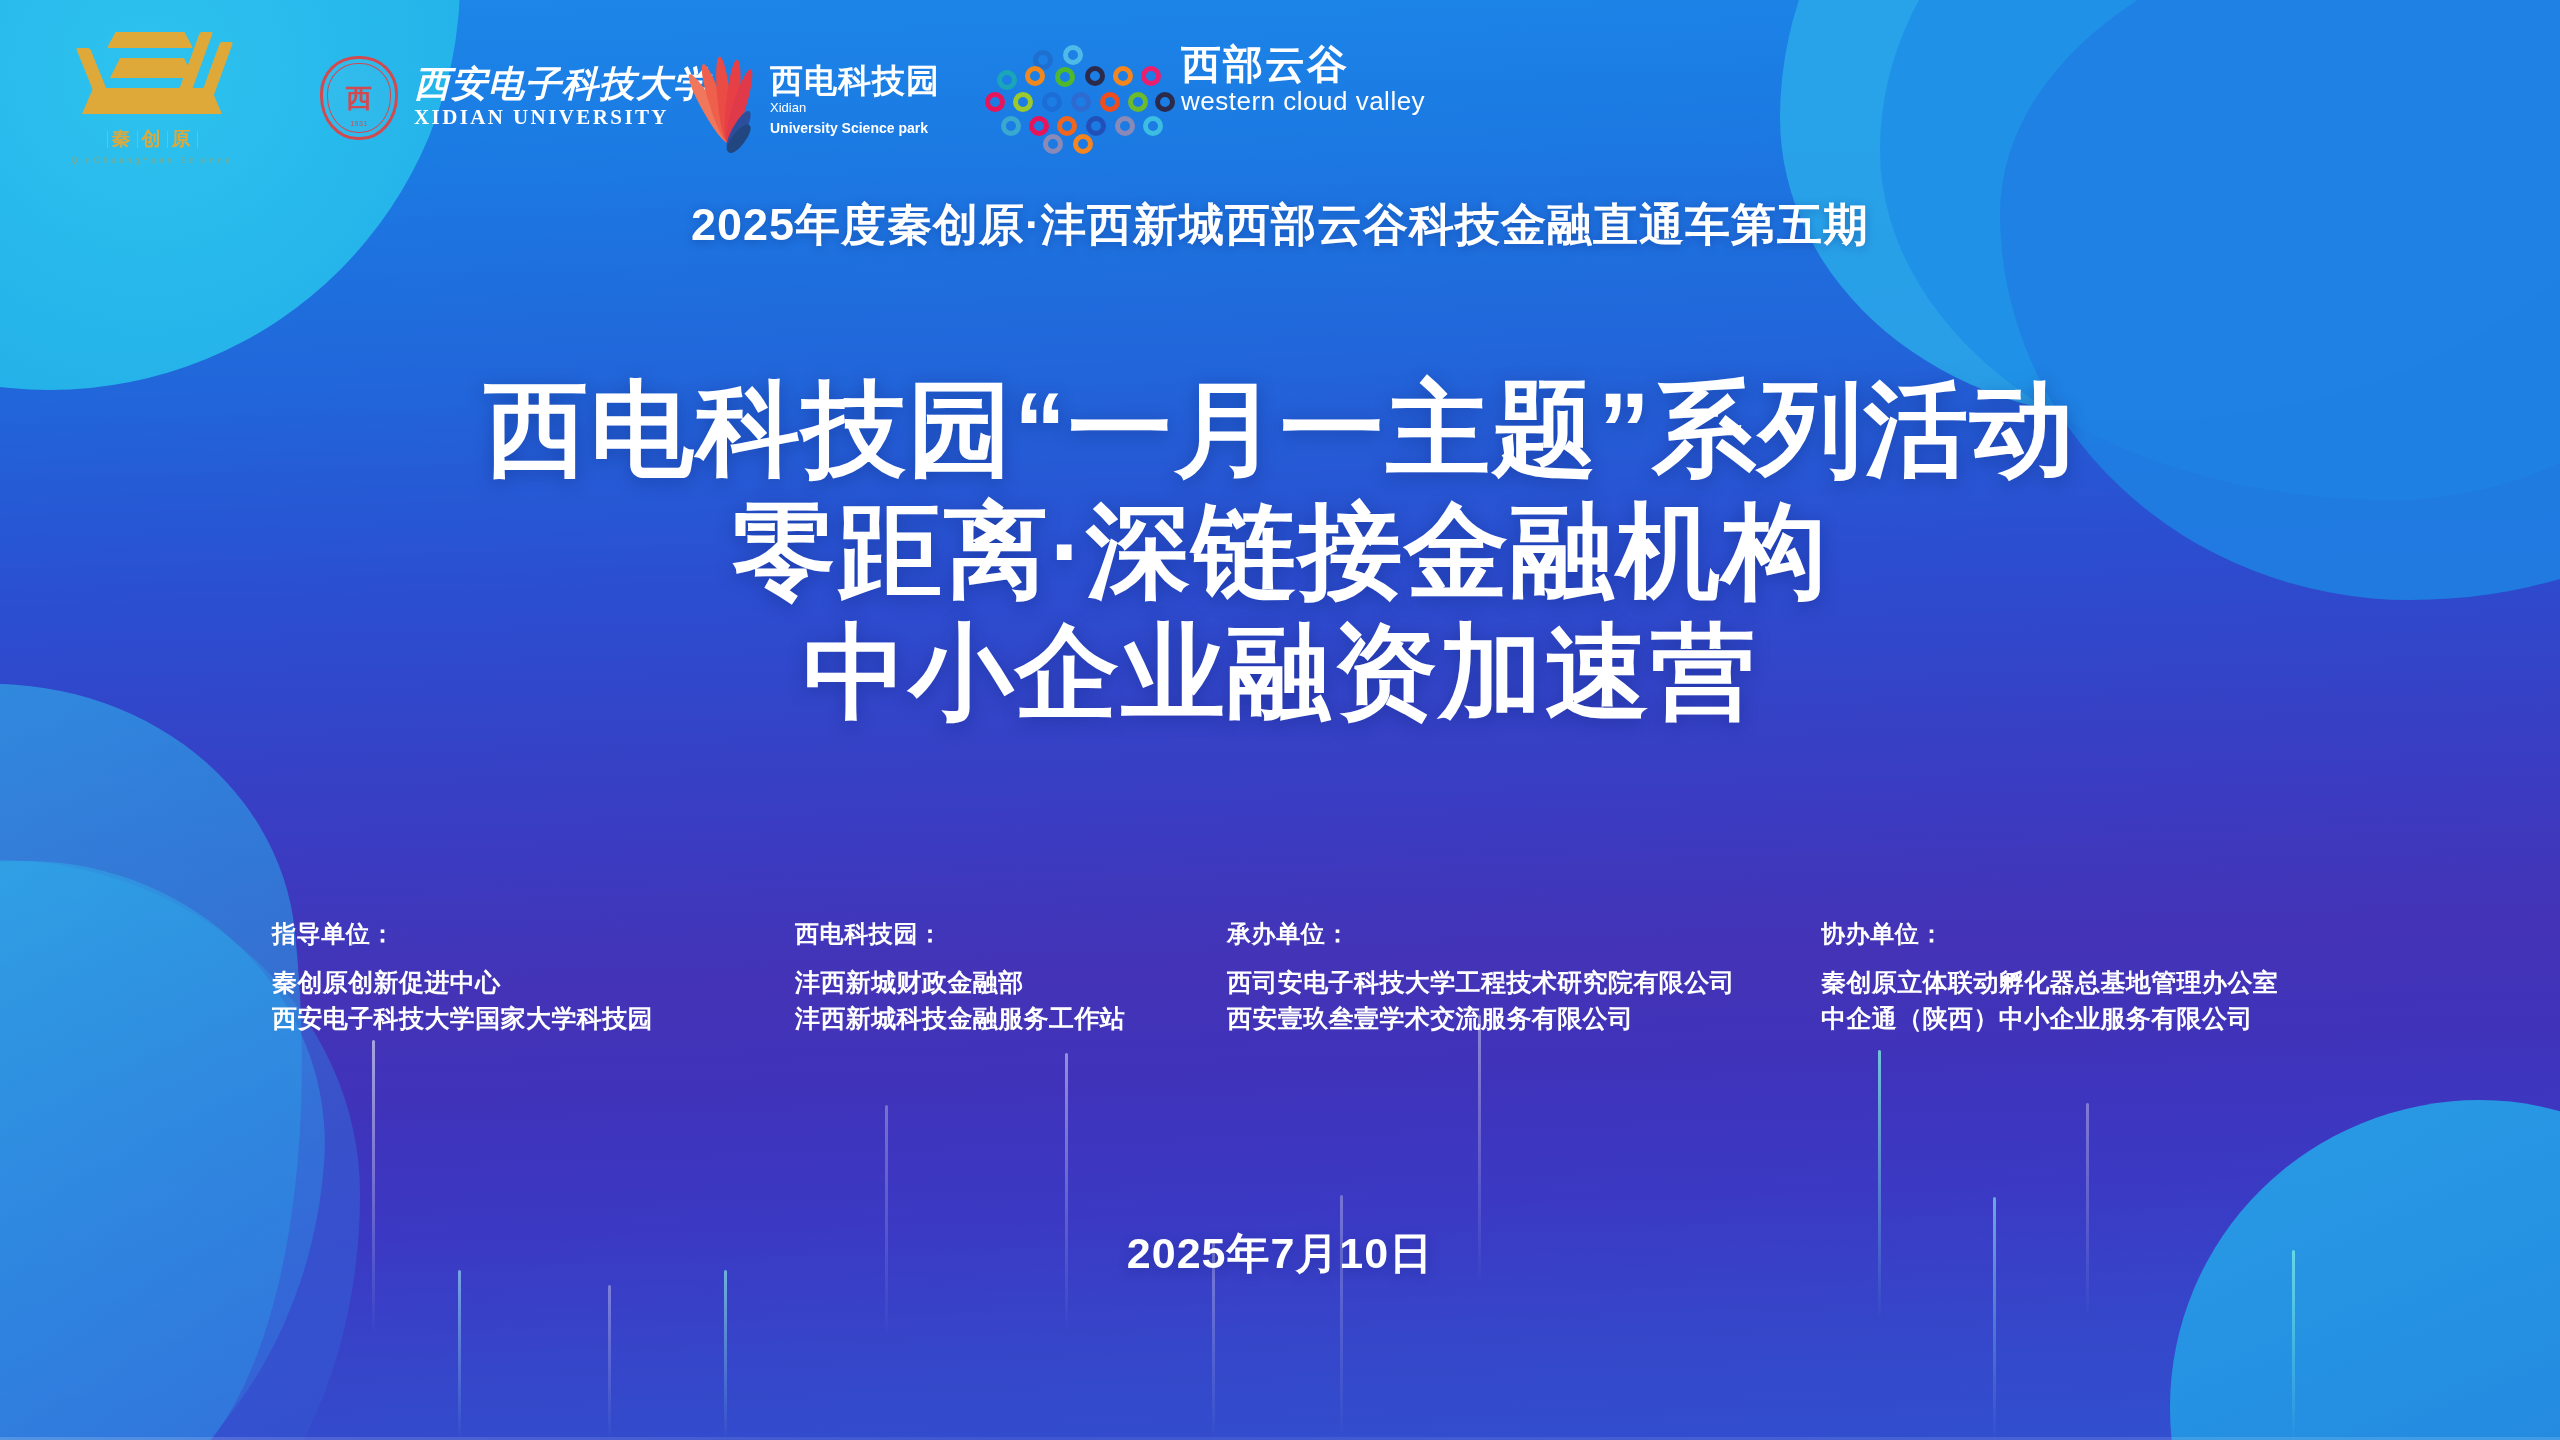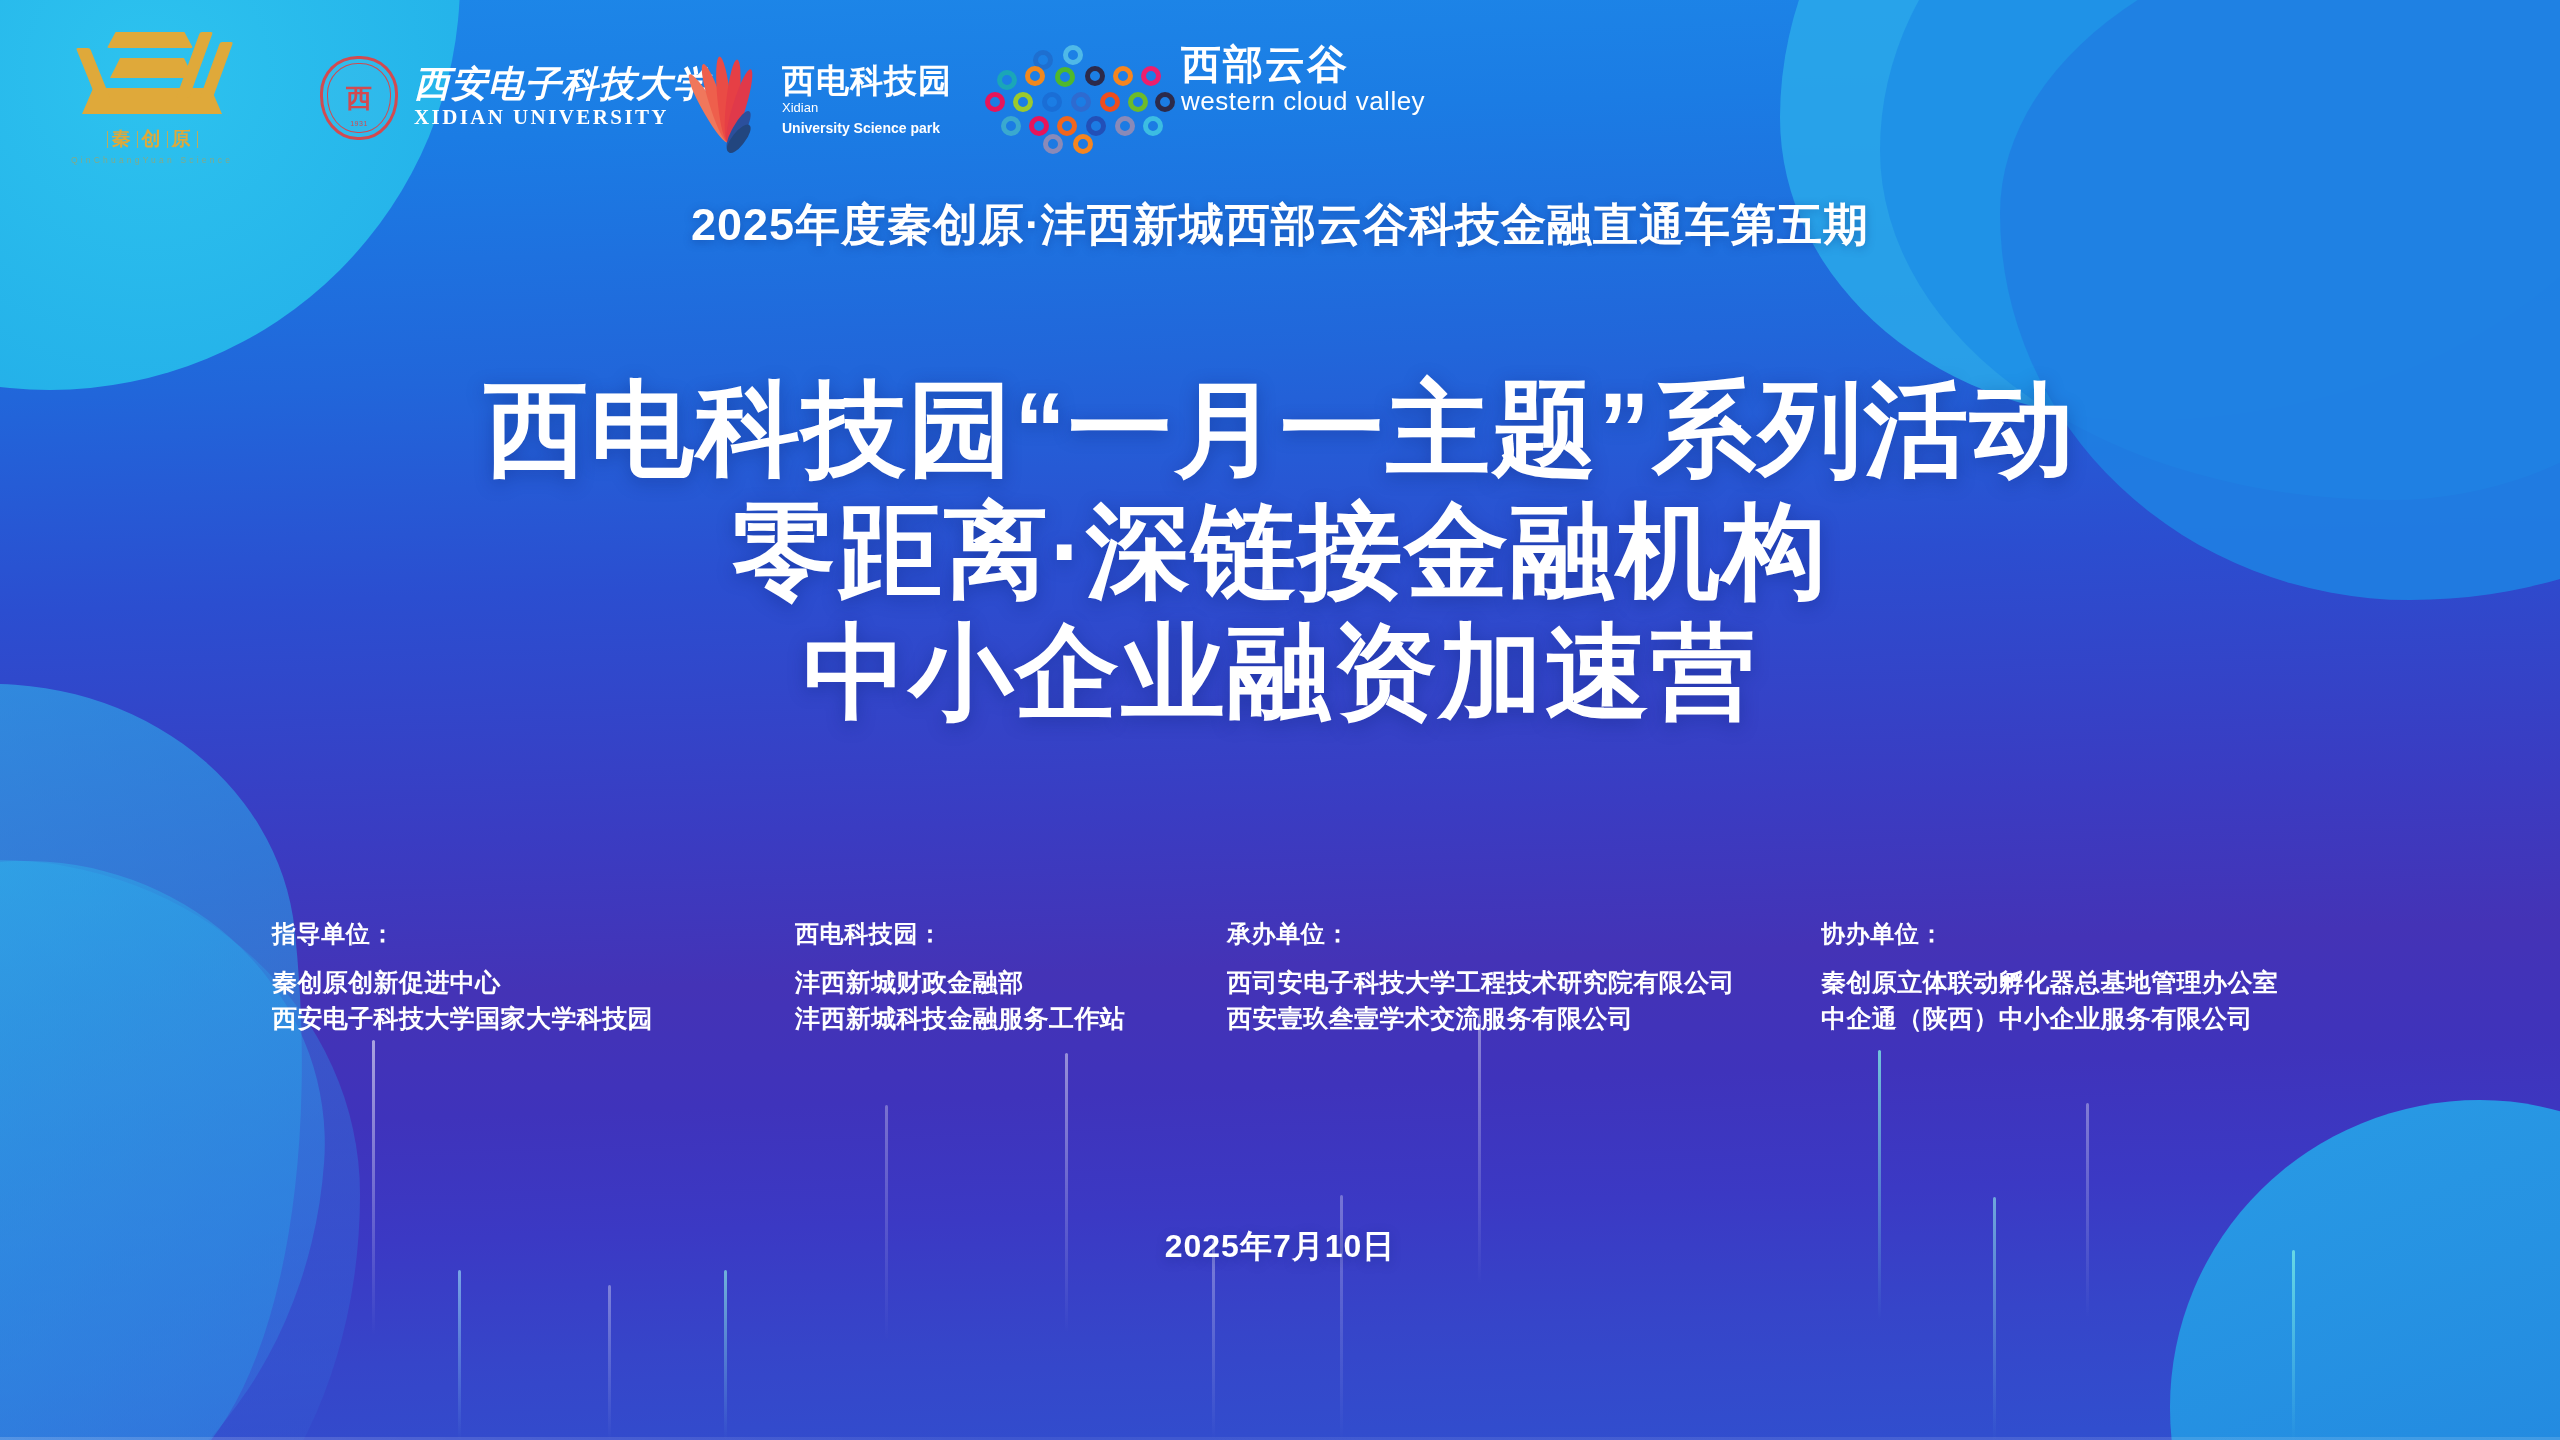--- a/index.html
+++ b/index.html
@@ -133,21 +133,21 @@
   .xd-cn{
     color:#fff;font-size:36px;font-weight:bold;letter-spacing:1px;
     font-family:"Liberation Serif","DejaVu Serif",serif;font-style:italic;
     line-height:1;
   }
   .xd-en{
     color:#fff;font-size:21px;font-weight:bold;letter-spacing:2.4px;
     font-family:"Liberation Serif","DejaVu Serif",serif;
   }
 
-  .logo-park{position:absolute;left:688px;top:32px;display:flex;align-items:center;gap:26px;}
+  .logo-park{position:absolute;left:688px;top:32px;display:flex;align-items:center;gap:14px;}
   .feather{position:relative;width:68px;height:100px;flex:none;}
   .feather span{
     position:absolute;left:50%;bottom:8px;width:13px;border-radius:50% 50% 44% 44%;
     transform-origin:50% 100%;
   }
   .park-words{display:flex;flex-direction:column;gap:4px;}
   .park-cn{color:#fff;font-size:33px;font-weight:bold;letter-spacing:1px;line-height:1;}
   .park-en1{color:#fff;font-size:13px;line-height:1.15;}
   .park-en2{color:#fff;font-size:14px;font-weight:bold;line-height:1.15;}
 
@@ -183,21 +183,21 @@
   .unit .u-head{font-size:24px;font-weight:bold;margin-bottom:15px;letter-spacing:.6px;}
   .unit .u-line{font-size:25px;font-weight:bold;line-height:1.42;letter-spacing:.4px;white-space:nowrap;}
   .u1{left:272px;top:0;}
   .u2{left:795px;top:0;}
   .u3{left:1227px;top:0;}
   .u4{left:1821px;top:0;}
 
   
   .date{
     position:absolute;left:0;top:1225px;width:100%;text-align:center;
-    color:#fff;font-size:32px;font-weight:bold;letter-spacing:1px;
+    color:#fff;font-size:43px;font-weight:bold;letter-spacing:1px;
     text-shadow:0 3px 12px rgba(10,30,110,.3);
   }
 </style>
 </head>
 <body>
 
 <div id="poster">
 
   <div class="bg-layer">
     <div class="blob-tl"></div>

